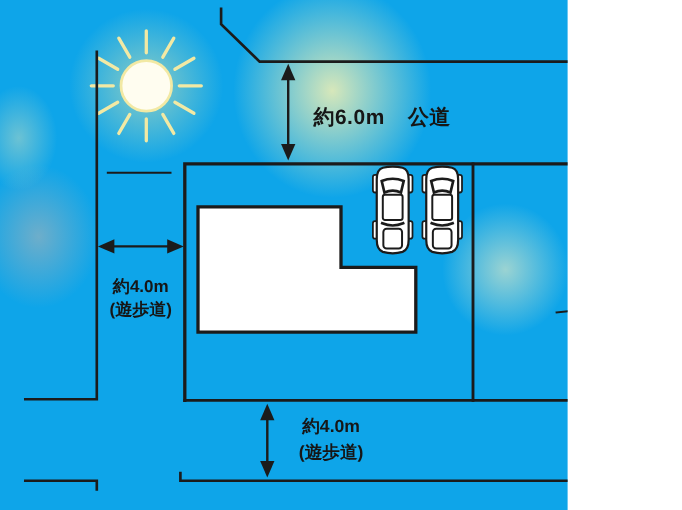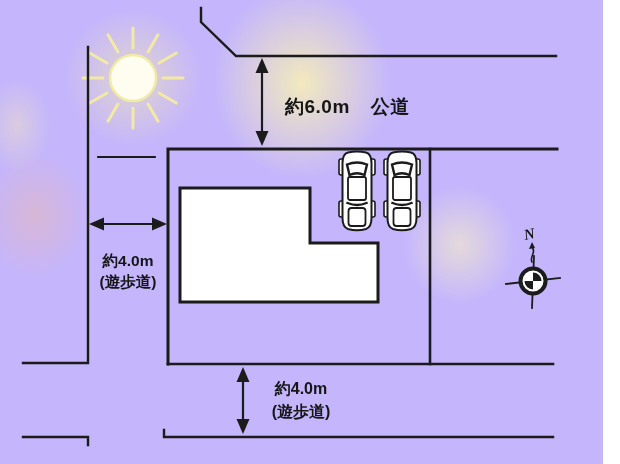--- a/index.html
+++ b/index.html
@@ -1,17 +1,17 @@
 <!DOCTYPE html>
 <html style="--line: #1b1b1b; --ink: #161616; --sun_ray: #f2e9a4; --glow_yellow: #f8f0ba; --glow_pink: #f3bfa8;"><head>
 <meta charset="utf-8">
 <style>
   html,body{margin:0;padding:0;background:#fff;}
   body{font-family:"Liberation Sans",sans-serif;}
-  .stage{position:relative;width:603px;height:464px;background:#c4b5fd;overflow:hidden;}
+  .stage{position:relative;width:516px;height:464px;background:#0ea5e9;overflow:hidden;}
   .glow{position:absolute;border-radius:50%;pointer-events:none;z-index:0;}
   .glow-top{left:212px;top:-15px;width:180px;height:195px;
     background:radial-gradient(closest-side, rgba(250,243,178,0.85), rgba(250,243,178,0));}
   .glow-sun{left:63px;top:8px;width:140px;height:140px;
     background:radial-gradient(closest-side, rgba(247,238,166,0.55), rgba(247,238,166,0));}
   .glow-right{left:402px;top:185px;width:115px;height:120px;
     background:radial-gradient(closest-side, rgba(249,242,195,0.6), rgba(249,242,195,0));}
   .glow-pink{left:-20px;top:150px;width:110px;height:130px;
     background:radial-gradient(closest-side, rgba(242,186,160,0.42), rgba(242,186,160,0));}
   .glow-left{left:-18px;top:78px;width:70px;height:95px;

